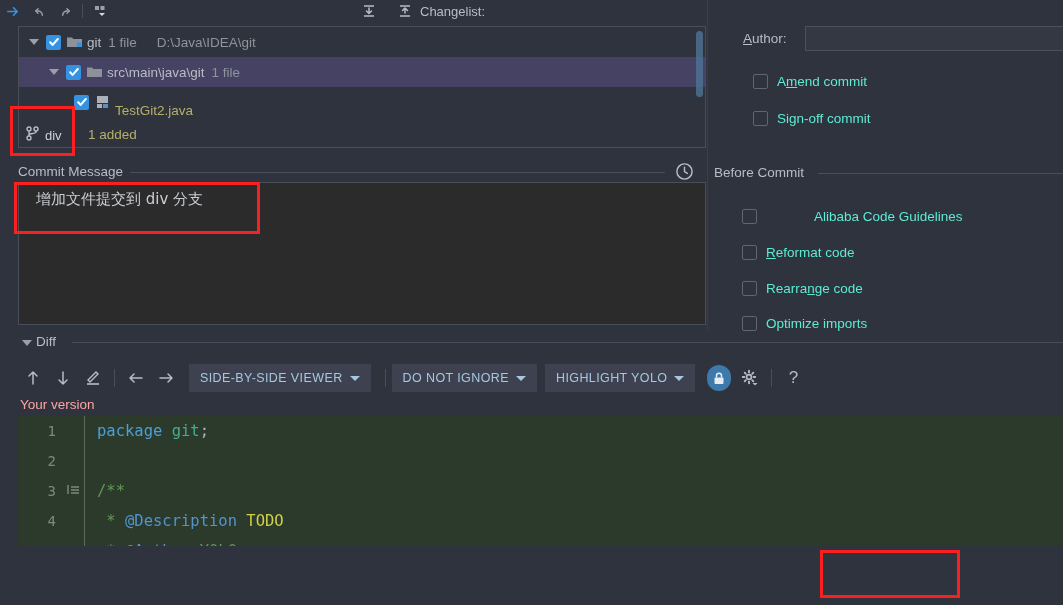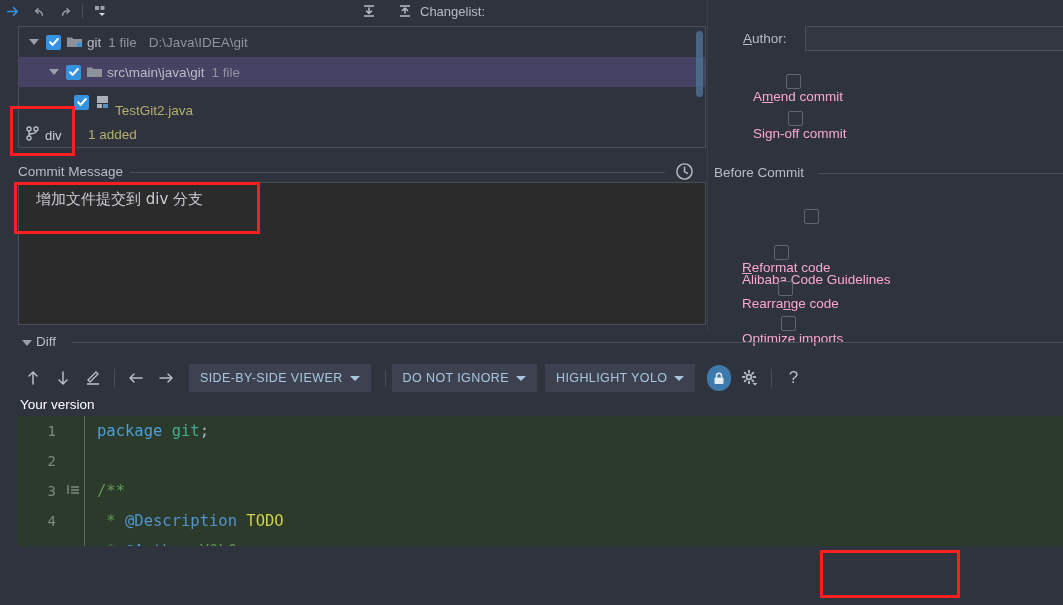--- a/index.html
+++ b/index.html
@@ -71,21 +71,21 @@
     width: 15px; height: 15px; background: #3592e0;
     border-radius: 2px; margin: 0 5px 0 3px;
     display: flex; align-items: center; justify-content: center;
     flex: none;
   }
   .cb svg { display: block; }
   .ficon { width: 17px; height: 16px; margin-right: 4px; flex: none; }
   .t-name { color: #b9bcc4; }
   .t-name.file { color: #b5b06a; margin-top: 16px; }
   .t-meta { color: #8f949c; margin-left: 7px; }
-  .t-path { color: #8f949c; margin-left: 12px; }
+  .t-path { color: #8f949c; margin-left: 20px; }
   .indent1 { padding-left: 26px; }
   .indent2 { padding-left: 52px; }
 
   .tree-scroll {
     position: absolute; right: 2px; top: 4px; width: 7px; height: 66px;
     background: #4e6f91; border-radius: 4px; opacity: .85;
   }
 
   
   .branch-label {
@@ -129,21 +129,21 @@
   }
   .author-label { font-size: 13.5px; color: #b9bcc4; white-space: nowrap; }
   .author-label u { text-decoration: underline; }
   .author-input {
     position: absolute; left: 97px; top: 26px;
     width: 268px; height: 25px;
     background: #343842; border: 1px solid #4c5059;
   }
   .chk-row {
     position: absolute; display: flex; align-items: center;
-    font-size: 13.5px; color: #f9a8d4; white-space: nowrap; flex-direction: column;
+    font-size: 13.5px; color: #5eead4; white-space: nowrap;
   }
   .chk-box {
     width: 15px; height: 15px;
     border: 1px solid #61656e; background: #2f333d;
     border-radius: 2px; margin-right: 9px; flex: none;
   }
   .chk-row u { text-decoration: underline; }
   .bc-rule { position: absolute; left: 818px; top: 173px; width: 245px; height: 1px; background: #4a4e58; }
 
   
@@ -178,21 +178,21 @@
     border-top: 5px solid #a7c7e0;
   }
   .lock-btn {
     width: 24px; height: 26px; border-radius: 13px;
     background: #3d7aab; display: flex; align-items: center; justify-content: center;
     margin: 0 4px;
   }
 
   .your-version {
     position: absolute; left: 20px; top: 397px;
-    font-size: 13.5px; color: #ffffff;
+    font-size: 13.5px; color: #fca5a5;
   }
 
   
   .editor {
     position: absolute; left: 18px; top: 416px;
     width: 1045px; height: 130px;
     background: #2b3a2b;
     overflow: hidden;
     font-family: "DejaVu Sans Mono", monospace;
     font-size: 15.5px;

